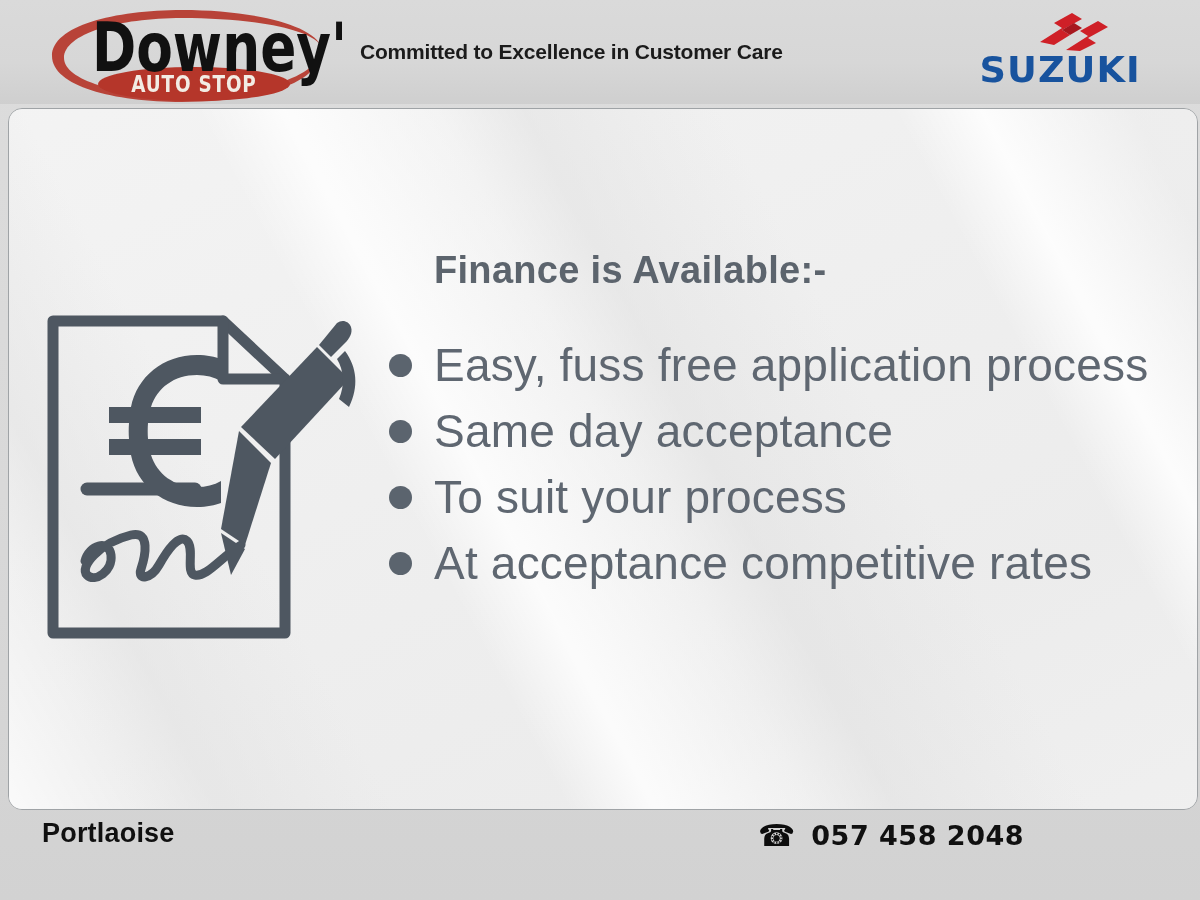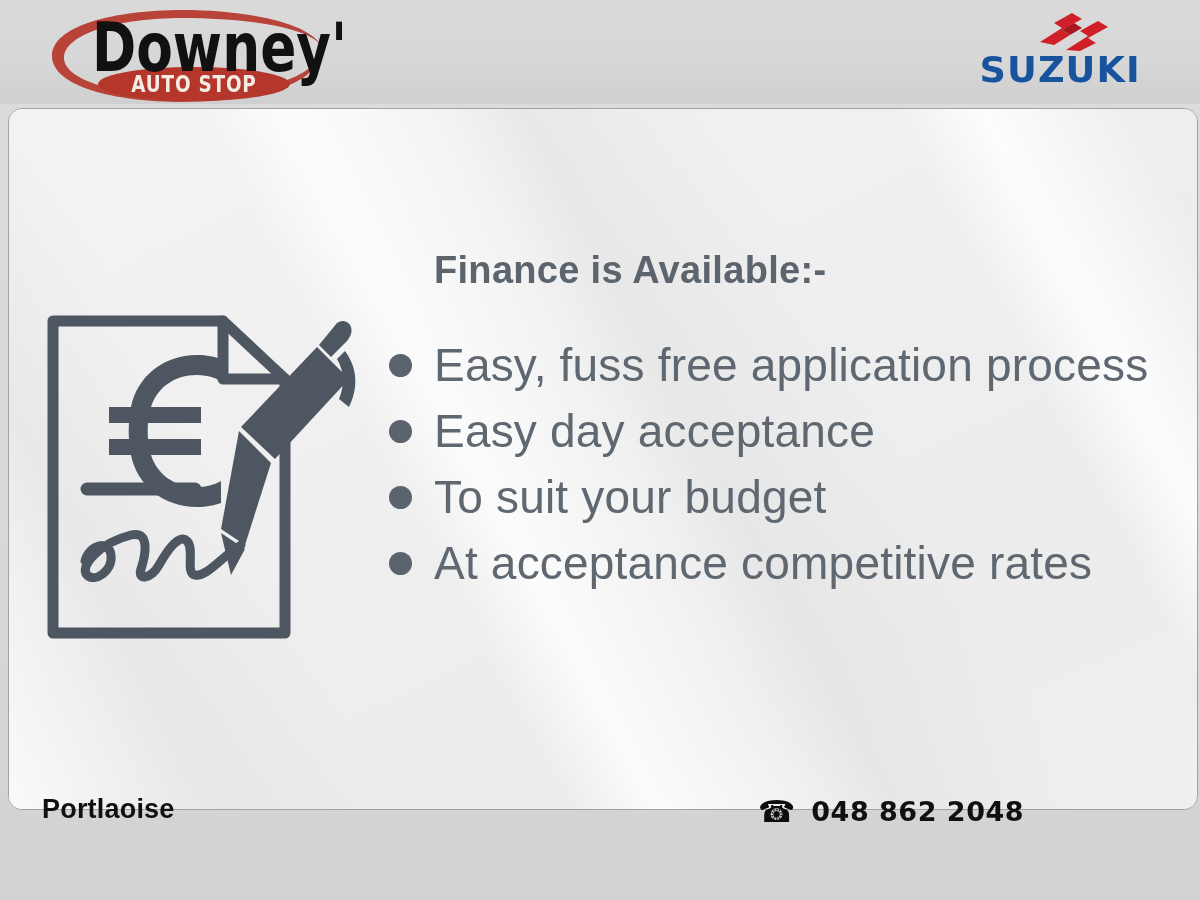--- a/index.html
+++ b/index.html
@@ -168,21 +168,21 @@
     font-size: 46px;
     color: #5f6771;
     white-space: nowrap;
     letter-spacing: 0.2px;
   }
 
   
   .footer {
     position: absolute;
     left: 0;
-    top: 772px;
+    top: 796px;
     width: 1060px;
     height: 88px;
   }
   .footer-location {
     position: absolute;
     left: 42px;
     top: 22px;
     font-size: 27px;
     font-weight: bold;
     color: #101010;
@@ -228,20 +228,21 @@
         </g>
 
         <ellipse cx="172" cy="76" rx="96" ry="17" fill="#b5362a"></ellipse>
 
         <text x="172" y="84" text-anchor="middle" font-family="DejaVu Sans, sans-serif" font-size="23" font-weight="bold" fill="#f2ece4" transform="scale(0.80 1) translate(43 0)" letter-spacing="1">AUTO STOP</text>
 
         <text x="70" y="62" font-family="DejaVu Sans, sans-serif" font-size="58" font-weight="bold" fill="#111111" transform="scale(0.92 1.18) translate(6 -9)">Downey's</text>
       </svg>
     </div>
 
+    <div class="tagline">Committed to Excellence in Customer Care</div>
 
     <div class="suzuki">
       <svg class="suzuki-mark" width="84" height="40" viewBox="0 0 84 40" xmlns="http://www.w3.org/2000/svg">
         <path d="M8 30 L30 16 L22 11 L40 1 L50 7 L30 18 L38 23 L22 33 Z" fill="#cf2027"></path>
         <path d="M34 38 L56 24 L48 19 L66 9 L76 15 L56 26 L64 31 L48 39 Z" fill="#cf2027"></path>
         <path d="M30 18 L38 23 L50 16 L42 11 Z" fill="#a7181f"></path>
       </svg>
       <span class="suzuki-word">SUZUKI</span>
     </div>
 
@@ -291,35 +292,35 @@
 
     <div class="content">
       <div class="headline">Finance is Available:-</div>
       <ul class="bullets">
         <li class="bullet-item">
           <span class="bullet-dot"></span>
           <span class="bullet-text">Easy, fuss free application process</span>
         </li>
         <li class="bullet-item">
           <span class="bullet-dot"></span>
-          <span class="bullet-text">Easy day acceptance</span>
+          <span class="bullet-text">Same day acceptance</span>
         </li>
         <li class="bullet-item">
           <span class="bullet-dot"></span>
-          <span class="bullet-text">To suit your budget</span>
+          <span class="bullet-text">To suit your process</span>
         </li>
         <li class="bullet-item">
           <span class="bullet-dot"></span>
           <span class="bullet-text">At acceptance competitive rates</span>
         </li>
       </ul>
     </div>
   </div>
 
   <div class="footer">
     <div class="footer-location">Portlaoise</div>
     <div class="footer-phone">
       <span class="phone-icon">☎</span>
-      <span class="phone-number">048 862 2048</span>
+      <span class="phone-number">057 458 2048</span>
     </div>
   </div>
 
 </div>
 
 </body></html>

